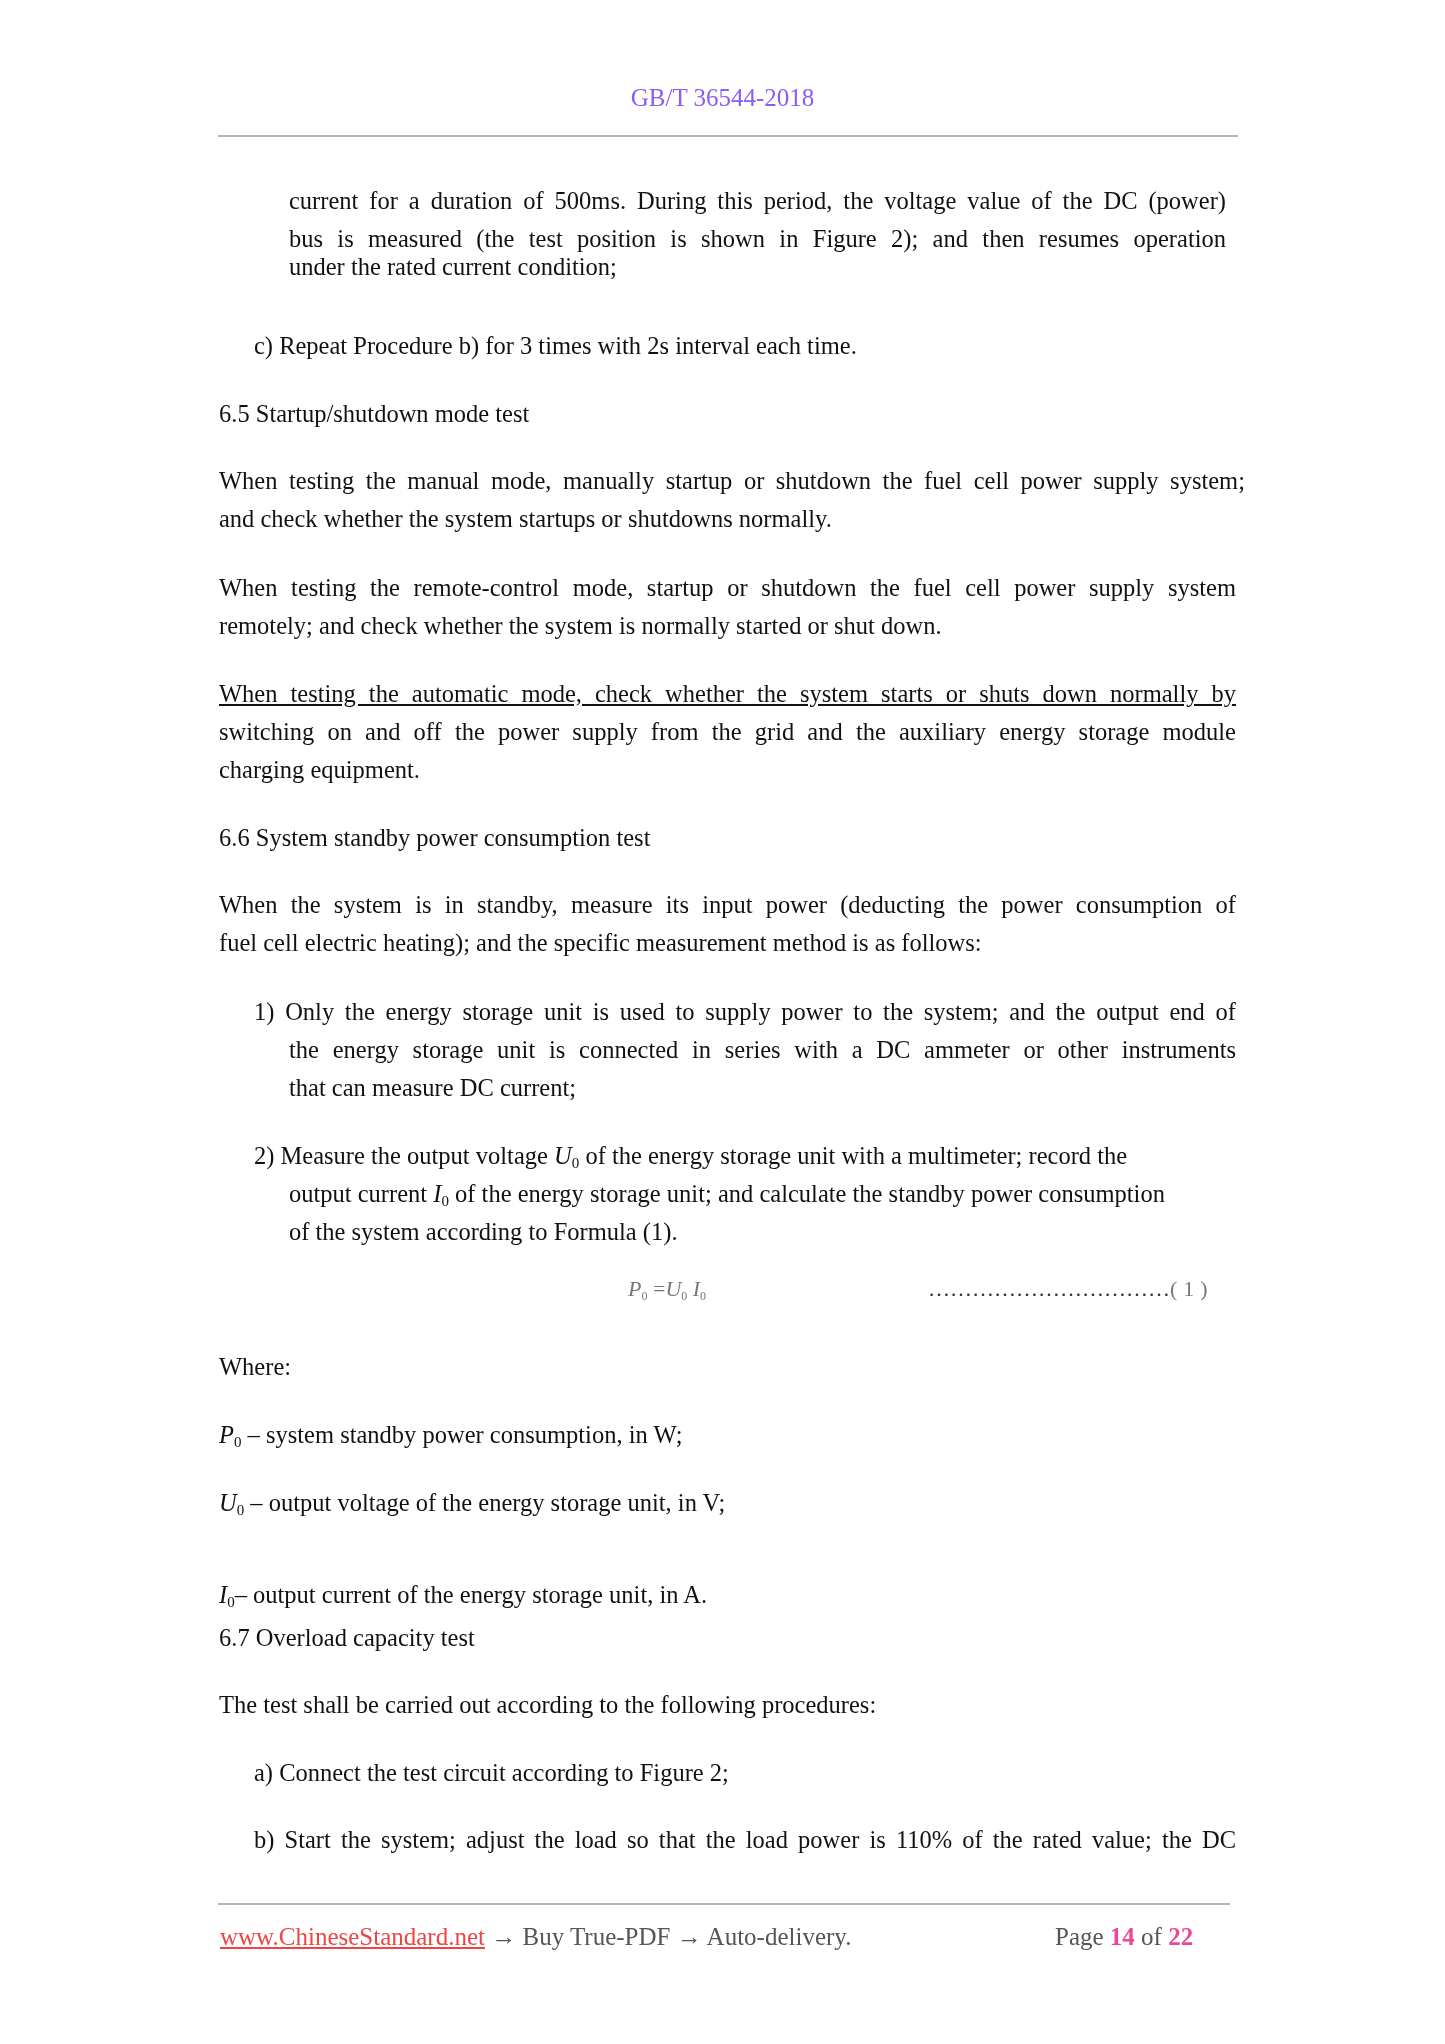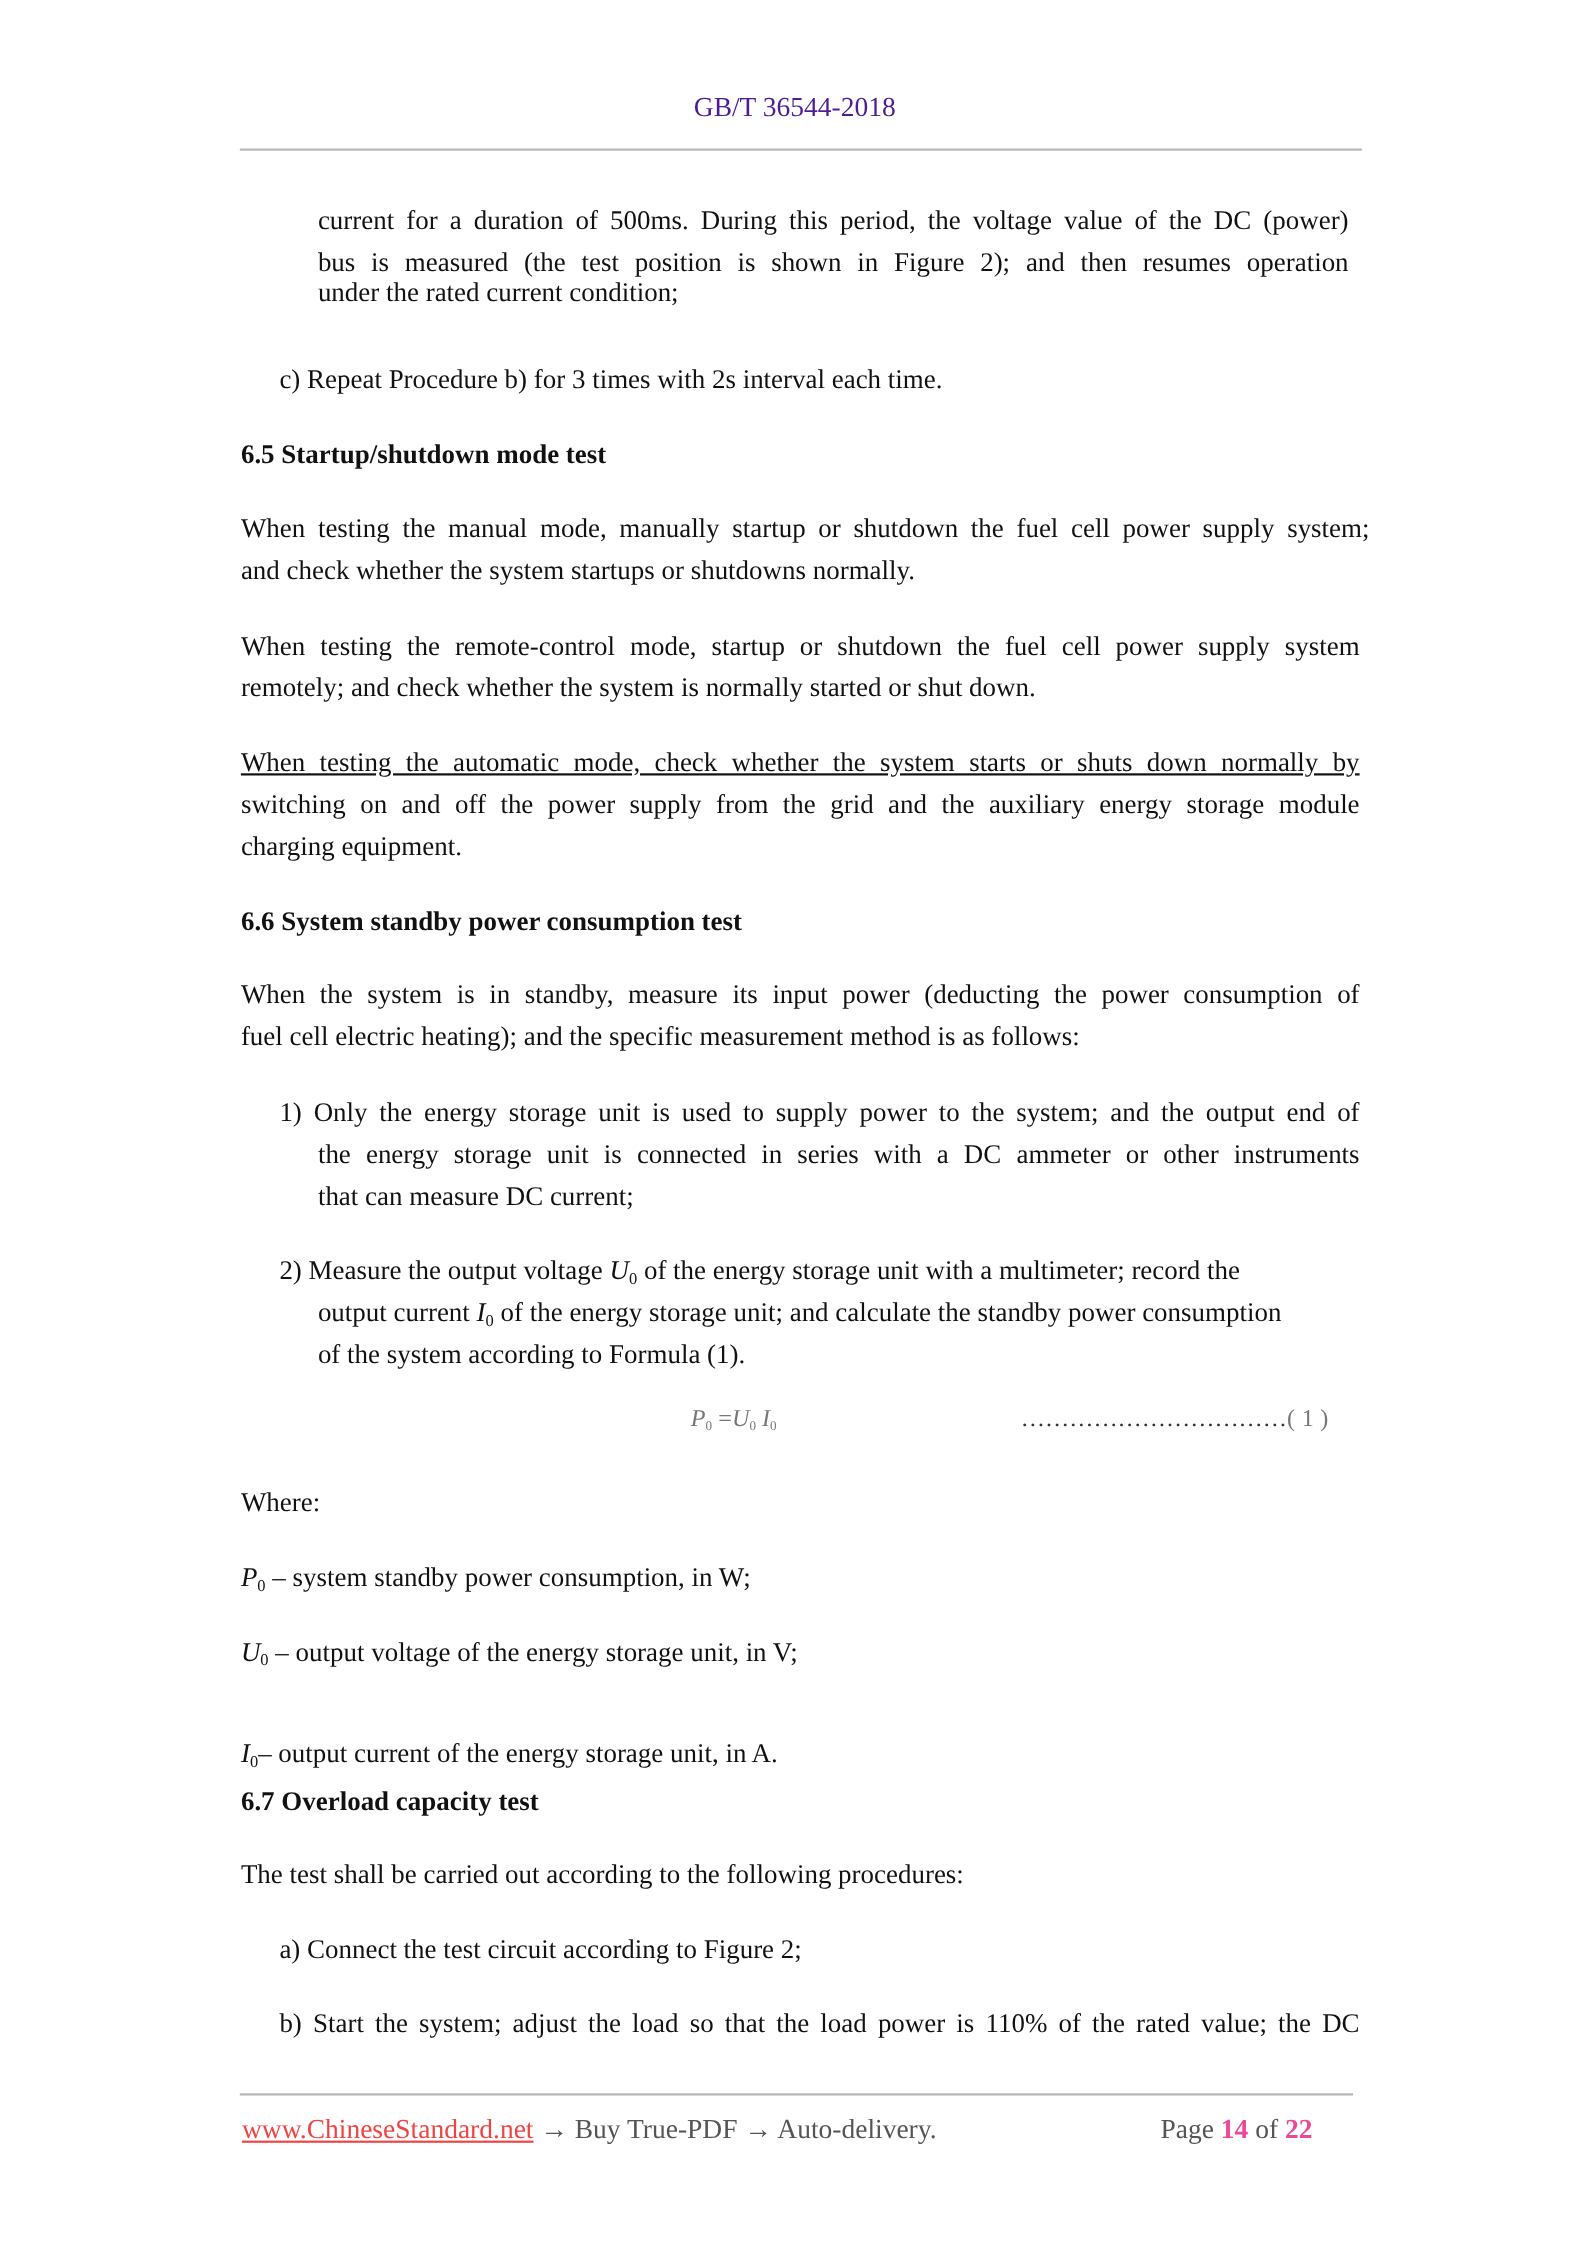--- a/index.html
+++ b/index.html
@@ -3,31 +3,31 @@
   <meta charset="utf-8">
   <style>
     html, body { margin: 0; padding: 0; background: #ffffff; }
     body {
       width: 1445px; height: 2044px; position: relative; overflow: hidden;
       font-family: "Liberation Serif", "DejaVu Serif", serif;
       color: #111111;
     }
     .header-title {
       position: absolute; left: 0; width: 1445px; top: 84px;
-      text-align: center; font-size: 25px; color: #4c1d95;
+      text-align: center; font-size: 25px; color: #8b5cf6;
     }
     .header-rule {
       position: absolute; left: 218px; width: 1020px; top: 135px;
       height: 0; border-top: 2px solid #b5b5b5;
     }
     .line {
       position: absolute; font-size: 24.5px; line-height: 30px; white-space: nowrap;
     }
     .just { text-align: justify; text-align-last: justify; white-space: normal; }
-    .h { font-weight: bold; text-align: center; }
+    .h { font-weight: normal; text-align: center; }
     .i { font-style: italic; }
     sub { font-size: 15px; vertical-align: -4px; line-height: 0; }
     .formula {
       position: absolute; top: 1276px; left: 628px; font-size: 22px; color: #777777;
       font-style: italic; white-space: nowrap;
     }
     .formula sub { font-size: 12px; font-style: normal; }
     .formula .eq { font-style: normal; }
     .formula-ref {
       position: absolute; top: 1276px; left: 928px; font-size: 22px; color: #333333;

